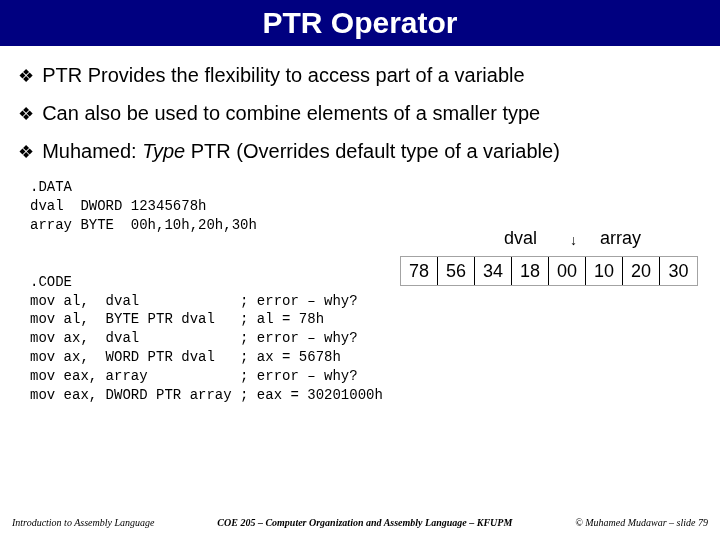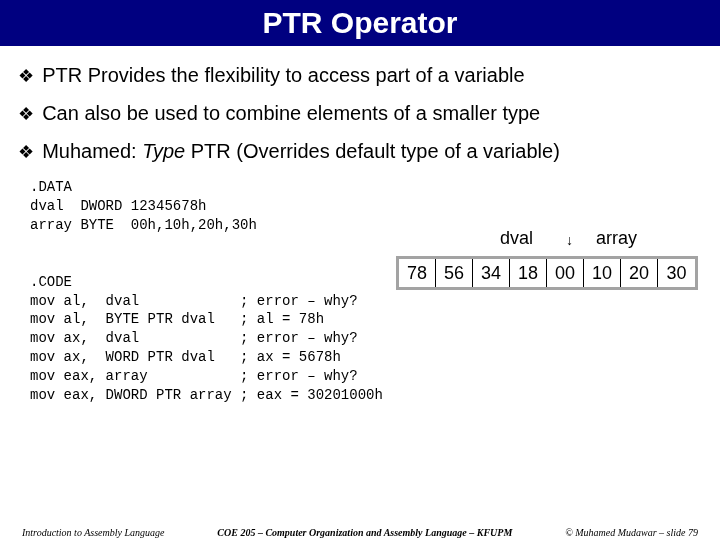--- a/index.html
+++ b/index.html
@@ -73,42 +73,42 @@
     margin-left: 8px;
   }
   .arrow-down {
     position: absolute;
     left: 170px;
     top: 4px;
     font-size: 14px;
   }
   .mem-cells {
     display: flex;
-    border: 3px solid #a3a3a3;
+    border: 1px solid #a3a3a3;
   }
   .mem-cell {
     width: 37px;
     height: 28px;
     border-right: 1px solid #000;
     display: flex;
     align-items: center;
     justify-content: center;
     font-size: 18px;
     font-family: Arial, sans-serif;
     background: #fff;
   }
   .mem-cell:last-child { border-right: none; }
   .footer {
     position: absolute;
-    bottom: 2px;
+    bottom: 12px;
     left: 0;
     width: 100%;
     display: flex;
     justify-content: space-between;
-    padding: 0 22px;
+    padding: 0 12px;
     font-size: 10px;
     font-style: italic;
     color: #000;
     font-family: "Times New Roman", serif;
   }
   .footer .mid { text-align: center; flex: 1; font-weight: bold; }
 </style>
 </head>
 <body>
 

